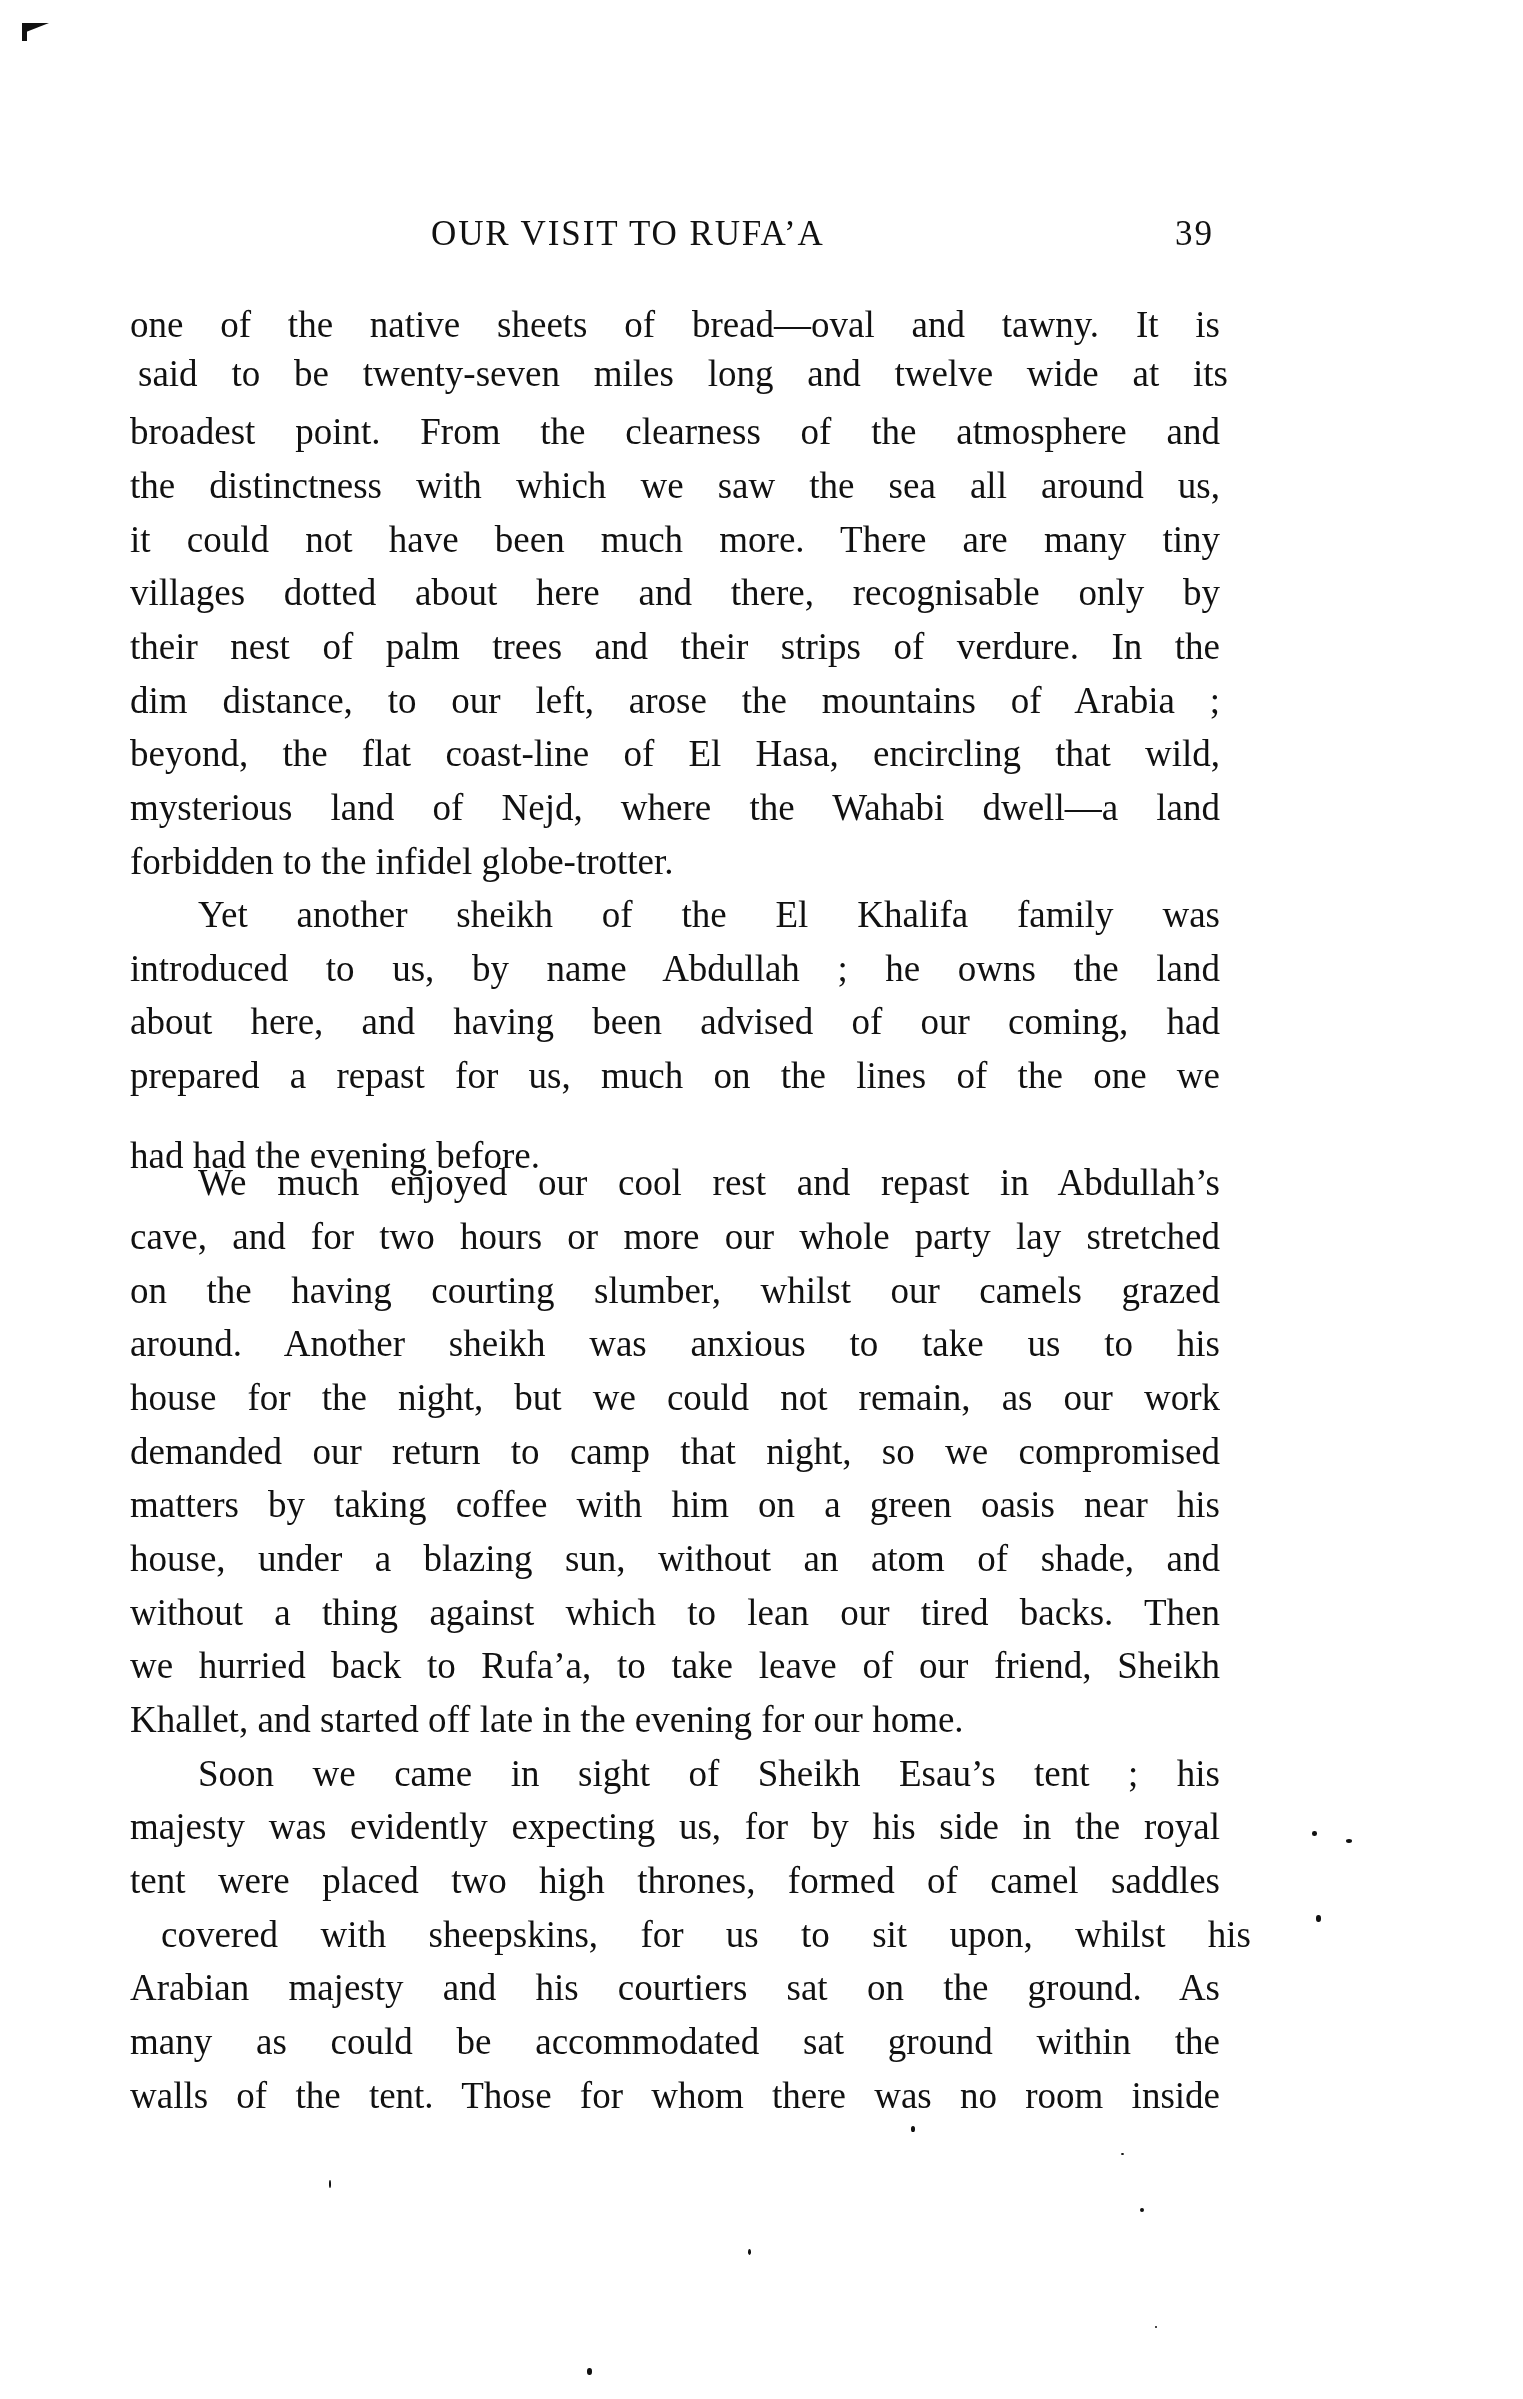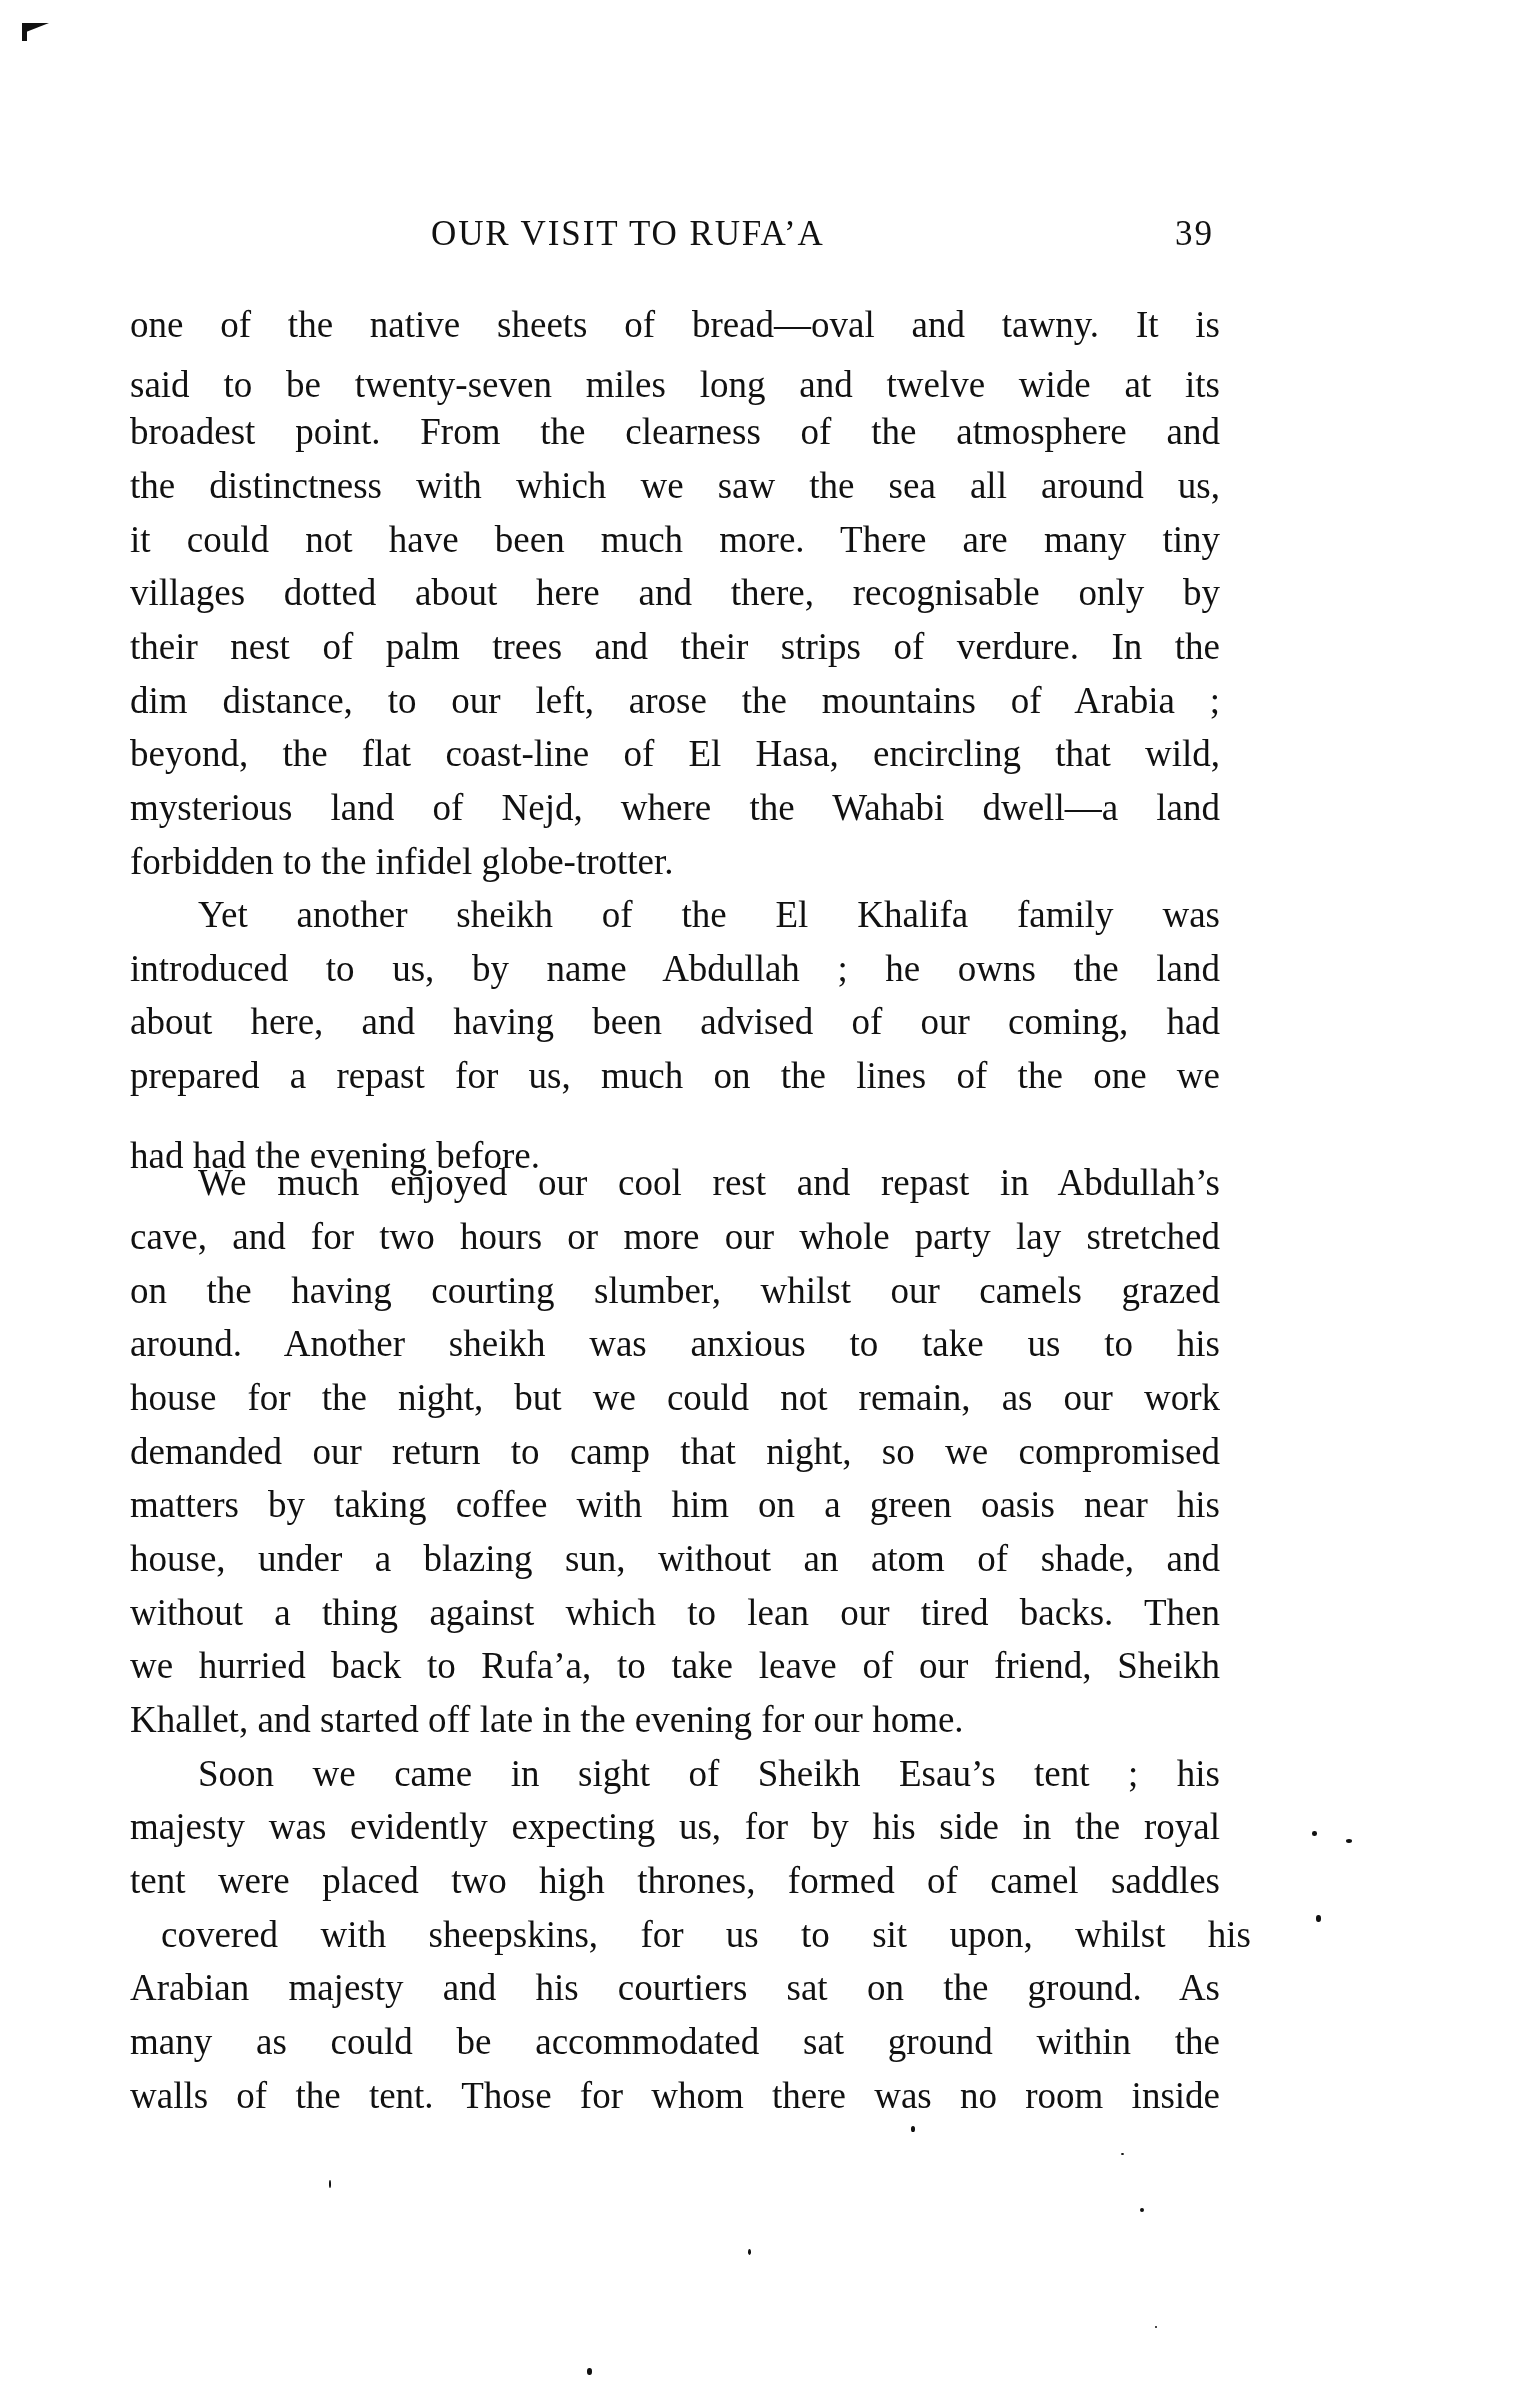--- a/index.html
+++ b/index.html
@@ -27,21 +27,21 @@
 <div class="page">
   <div class="corner-mark"></div>
 
   <div class="running-head">
     <span class="running-title">OUR VISIT TO RUFA’A</span>
     <span class="page-number">39</span>
   </div>
 
   <div class="body-text" id="body-text">
       <div class="line" style="top: 301px;">one of the native sheets of bread—oval and tawny.  It is</div>
-      <div class="line" style="top: 361px;">said to be twenty-seven miles long and twelve wide at its</div>
+      <div class="line" style="top: 350px; margin-left: 8px;">said to be twenty-seven miles long and twelve wide at its</div>
       <div class="line" style="top: 408px;">broadest point.  From the clearness of the atmosphere and</div>
       <div class="line" style="top: 462px;">the distinctness with which we saw the sea all around us,</div>
       <div class="line" style="top: 516px;">it could not have been much more.  There are many tiny</div>
       <div class="line" style="top: 569px;">villages dotted about here and there, recognisable only by</div>
       <div class="line" style="top: 623px;">their nest of palm trees and their strips of verdure.  In the</div>
       <div class="line" style="top: 677px;">dim distance, to our left, arose the mountains of Arabia ;</div>
       <div class="line" style="top: 730px;">beyond, the flat coast-line of El Hasa, encircling that wild,</div>
       <div class="line" style="top: 784px;">mysterious land of Nejd, where the Wahabi dwell—a land</div>
       <div class="line last" style="top: 838px;">forbidden to the infidel globe-trotter.</div>
       <div class="line indent" style="top: 891px;">Yet another sheikh of the El Khalifa family was</div>

